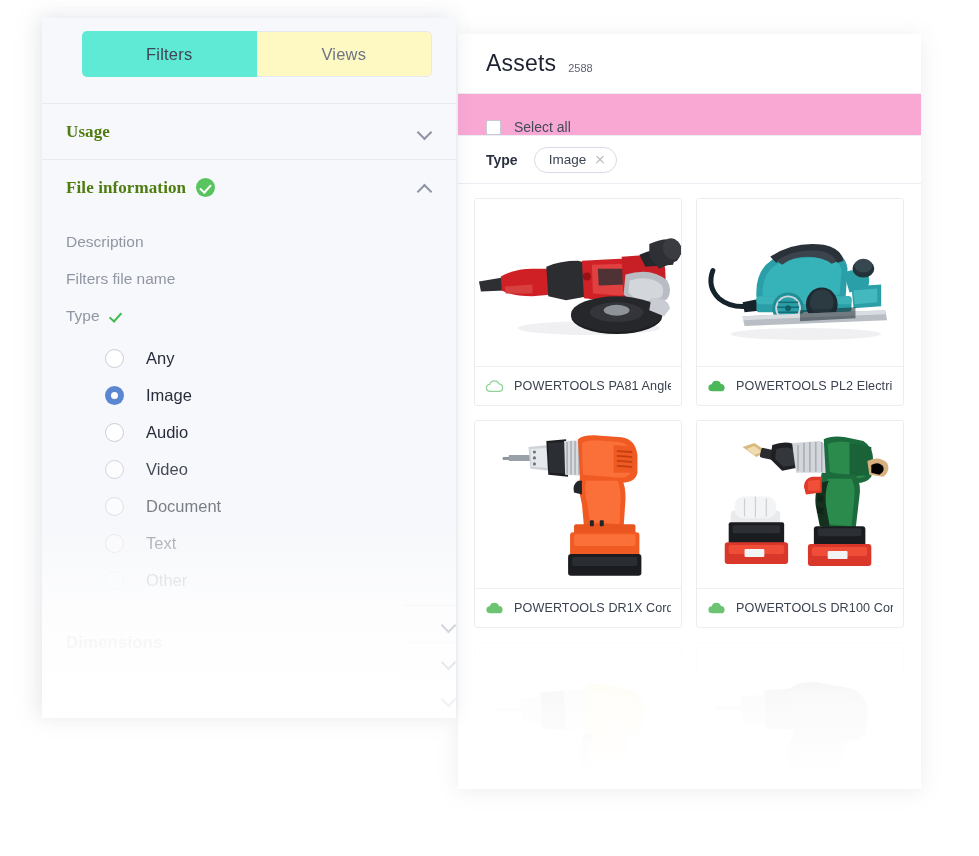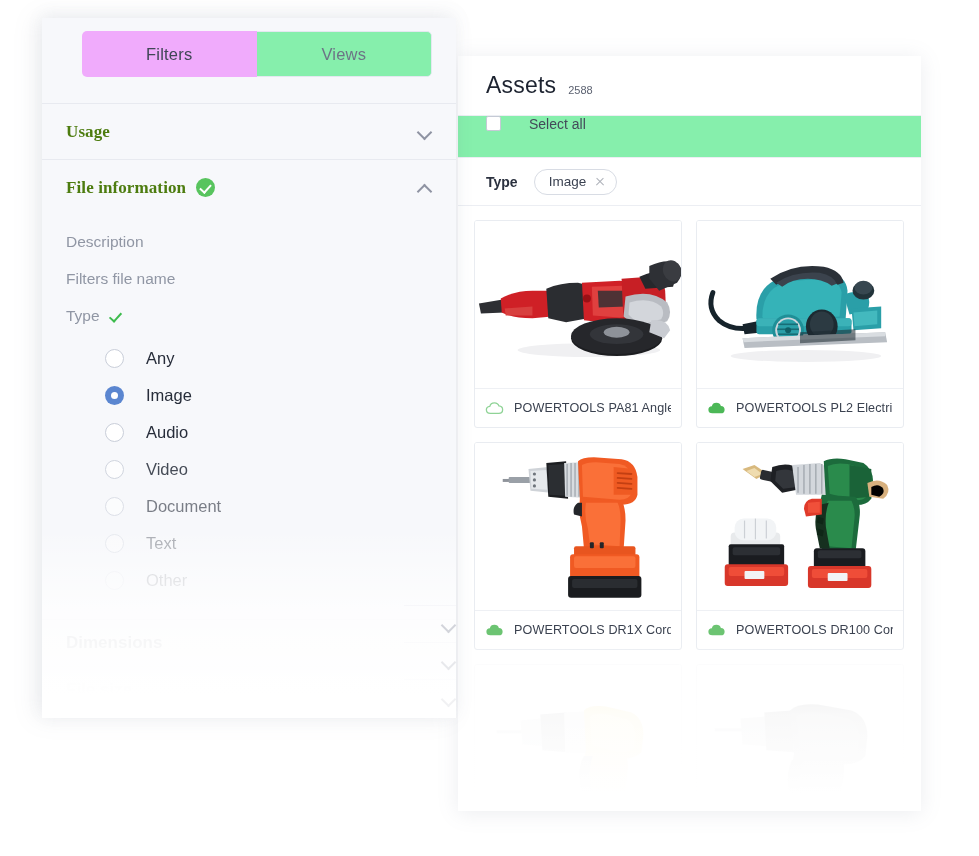--- a/index.html
+++ b/index.html
@@ -50,26 +50,26 @@
   .tab {
     flex: 1;
     display: flex;
     align-items: center;
     justify-content: center;
     font-size: 16.5px;
     color: #3f4656;
     letter-spacing: .2px;
   }
   .tab.is-active {
-    background: #f0abfc;
+    background: #5eead4;
     border-radius: 5px 0 0 5px;
     margin-left: 16px;
   }
   .tab.is-inactive {
-    background: #86efac;
+    background: #fef9c3;
     border: 1px solid #e4e8f0;
     border-left: none;
     border-radius: 0 5px 5px 0;
     color: #6d7486;
   }
 
   .sep {
     height: 1px;
     background: #e8eaf0;
     width: 100%;
@@ -207,21 +207,21 @@
     display: flex;
     align-items: center;
     justify-content: center;
     border-top: 1px solid rgba(232,234,240,.8);
   }
 
   
   .assets {
     position: absolute;
     left: 458px;
-    top: 56px;
+    top: 34px;
     width: 463px;
     height: 755px;
     background: #ffffff;
     box-shadow: 0 2px 20px rgba(120,130,150,0.14);
     overflow: hidden;
     z-index: 2;
   }
   .assets::after {
     content: "";
     position: absolute;
@@ -248,24 +248,24 @@
   .assets-count {
     font-size: 11px;
     color: #5c6271;
     position: relative;
     top: 4px;
   }
 
   .selectall-bar {
     height: 42px;
     display: flex;
-    align-items: flex-start;
+    align-items: flex-end;
     padding: 0 0 0 28px;
-    gap: 28px;
-    background: #86efac;
+    gap: 13px;
+    background: #f9a8d4;
     border-bottom: 1px solid #eceef3;
   }
   .cbox {
     width: 15px; height: 15px;
     border: 1.4px solid #c5cad5;
     border-radius: 2px;
     background: #ffffff;
     flex: none;
   }
   .selectall-label {

